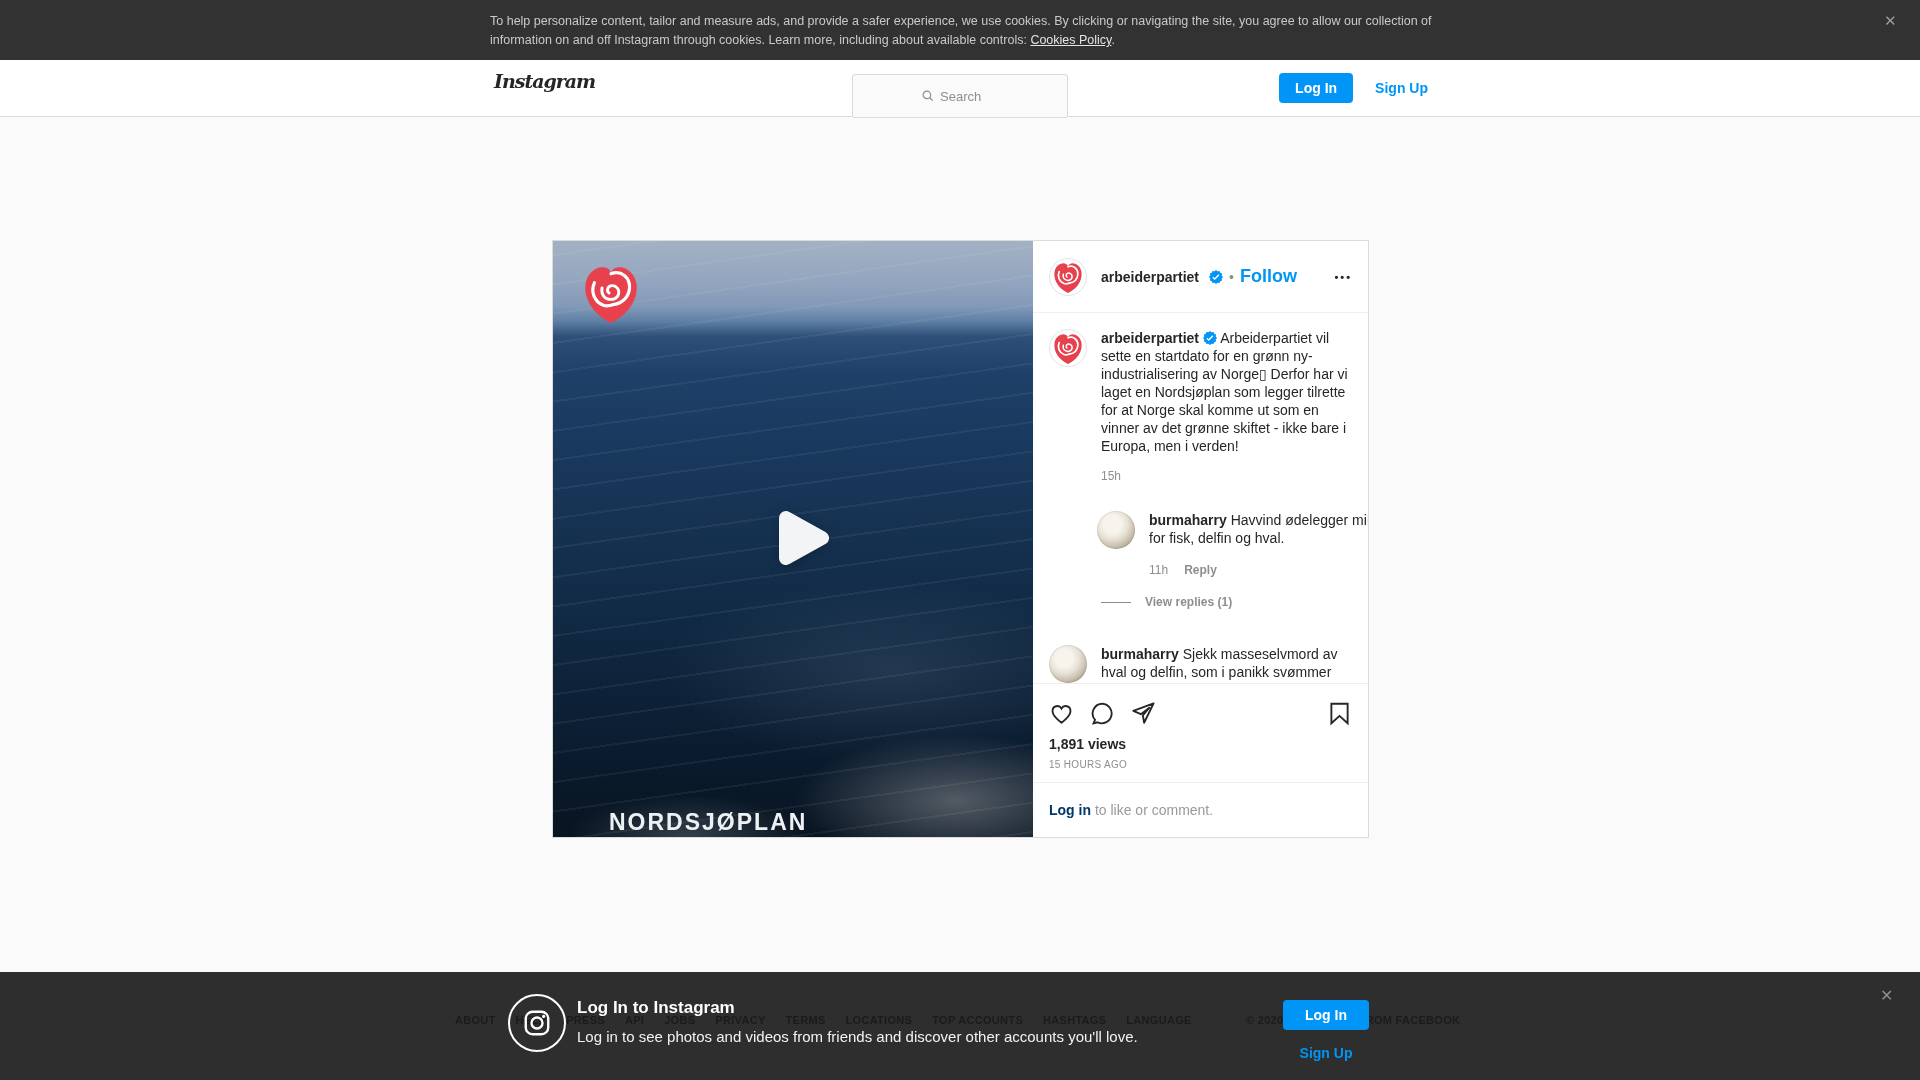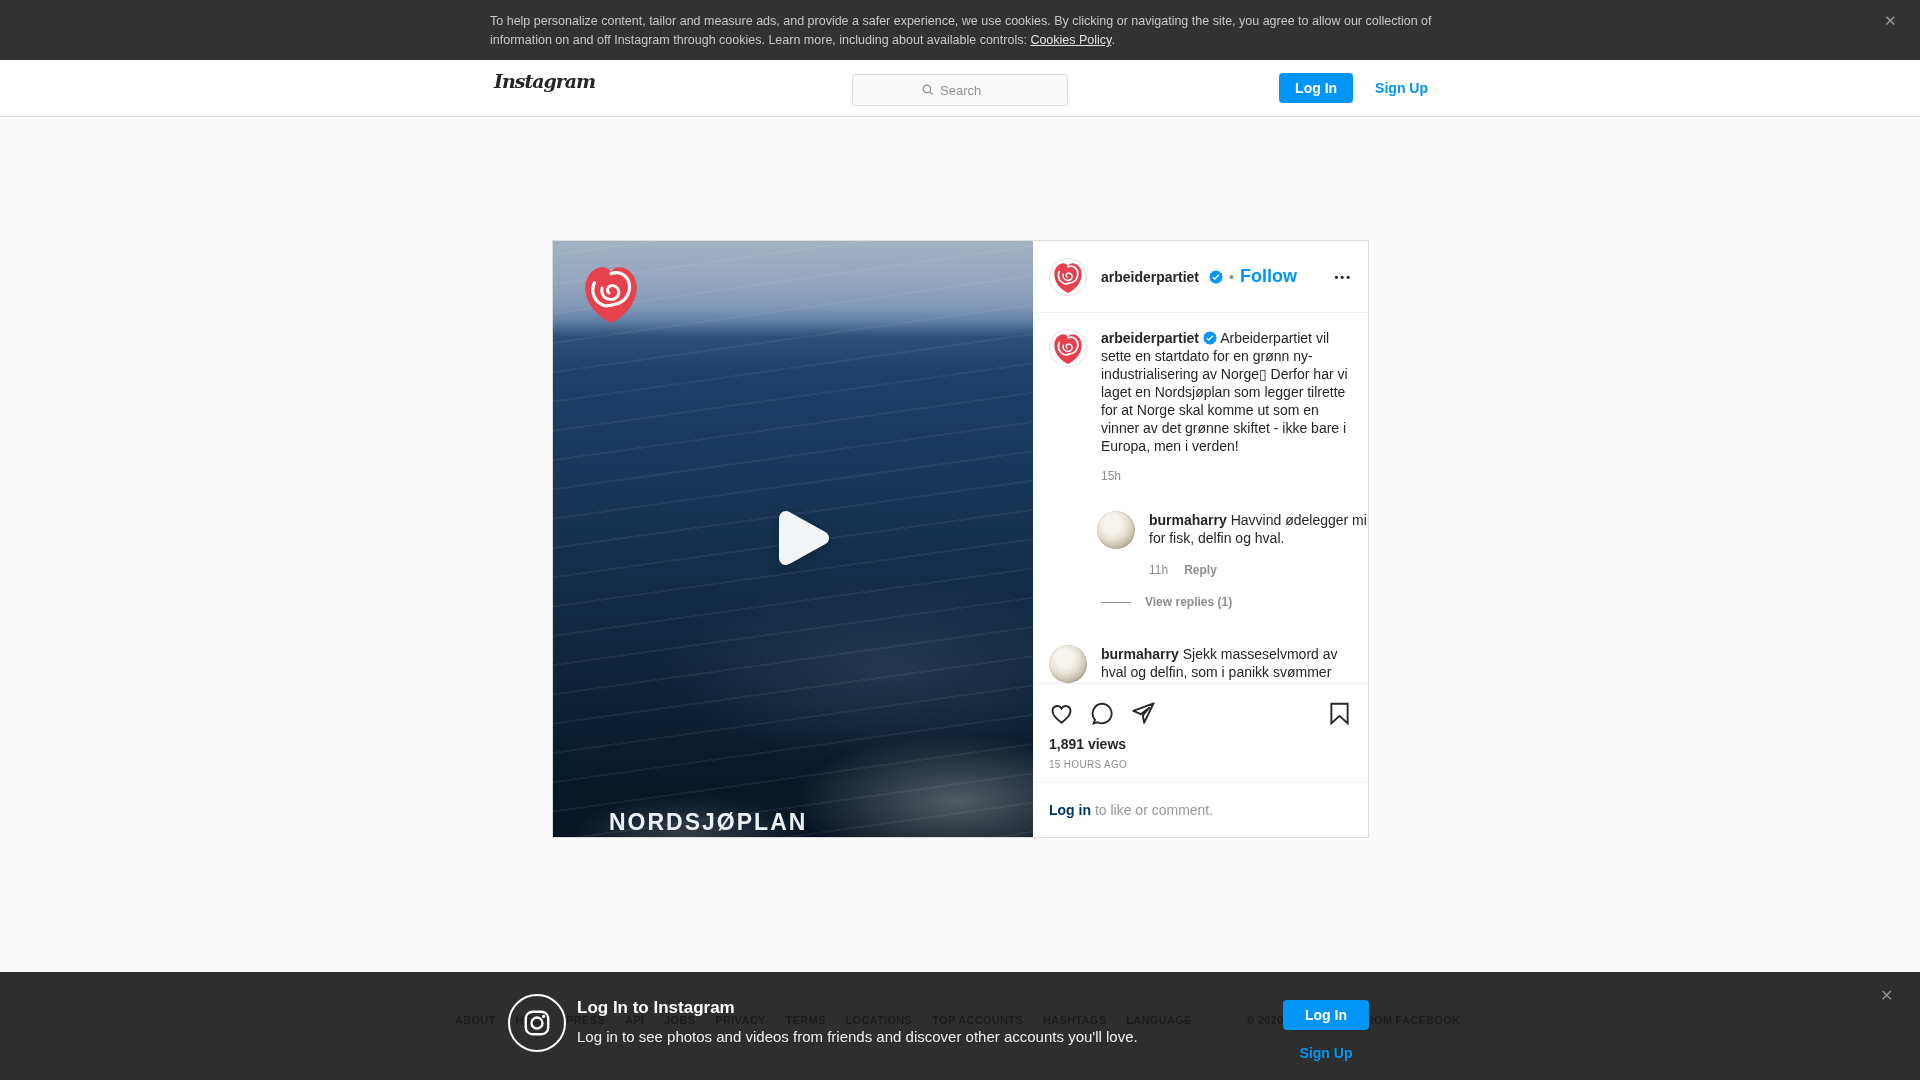--- a/index.html
+++ b/index.html
@@ -13,21 +13,21 @@
   }
   
   .cookie-banner { position:absolute; left:0; top:0; width:1920px; height:60px; background:#323232; z-index:50; }
   .cookie-text { position:absolute; left:490px; top:12px; width:955px; font-size:12.5px; line-height:1.55; color:#c9c9c9; }
   .cookie-text a { color:#e3e3e3; text-decoration:underline; }
   .cookie-close { position:absolute; left:1884px; top:13px; color:#9b9b9b; font-size:15px; cursor:pointer; line-height:1; }
   
   .topnav { position:absolute; left:0; top:60px; width:1920px; height:57px; background:#fff; border-bottom:1px solid #dbdbdb; z-index:40; }
   .topnav-inner { position:relative; width:936px; height:100%; margin:0 auto; }
   .logo { position:absolute; left:2px; top:10px; font-family:"DejaVu Serif", serif; font-style:italic; font-weight:700; font-size:19px; letter-spacing:-1px; color:#262626; }
-  .searchbox { position:absolute; left:50%; top:14px; transform:translateX(-50%); width:216px; height:32px; background:#fafafa; border:1px solid #dbdbdb; border-radius:3px; display:flex; align-items:center; justify-content:center; gap:6px; }
+  .searchbox { position:absolute; left:50%; top:14px; transform:translateX(-50%); width:216px; height:44px; background:#fafafa; border:1px solid #dbdbdb; border-radius:3px; display:flex; align-items:center; justify-content:center; gap:6px; }
   .searchbox input { border:none; outline:none; background:transparent; width:58px; font-size:13px; color:#262626; font-family:inherit; }
   .searchbox input::placeholder { color:#8e8e8e; }
   .nav-auth { position:absolute; right:0; top:13px; display:flex; align-items:center; }
   .btn-primary { background:#0095f6; color:#fff; font-weight:bold; font-size:14px; border:none; border-radius:4px; padding:7px 16px; cursor:pointer; font-family:inherit; }
   .link-signup { color:#0095f6; font-weight:bold; font-size:14px; margin-left:22px; text-decoration:none; cursor:pointer; }
   
   .post { position:absolute; left:552px; top:240px; width:817px; height:598px; background:#fff; border:1px solid #dbdbdb; display:flex; }
   .video { position:relative; width:480px; height:100%; flex:none; overflow:hidden; cursor:pointer;
     background:
       radial-gradient(ellipse 230px 95px at 84% 94%, rgba(155,158,160,.50), rgba(155,158,160,0) 70%),

